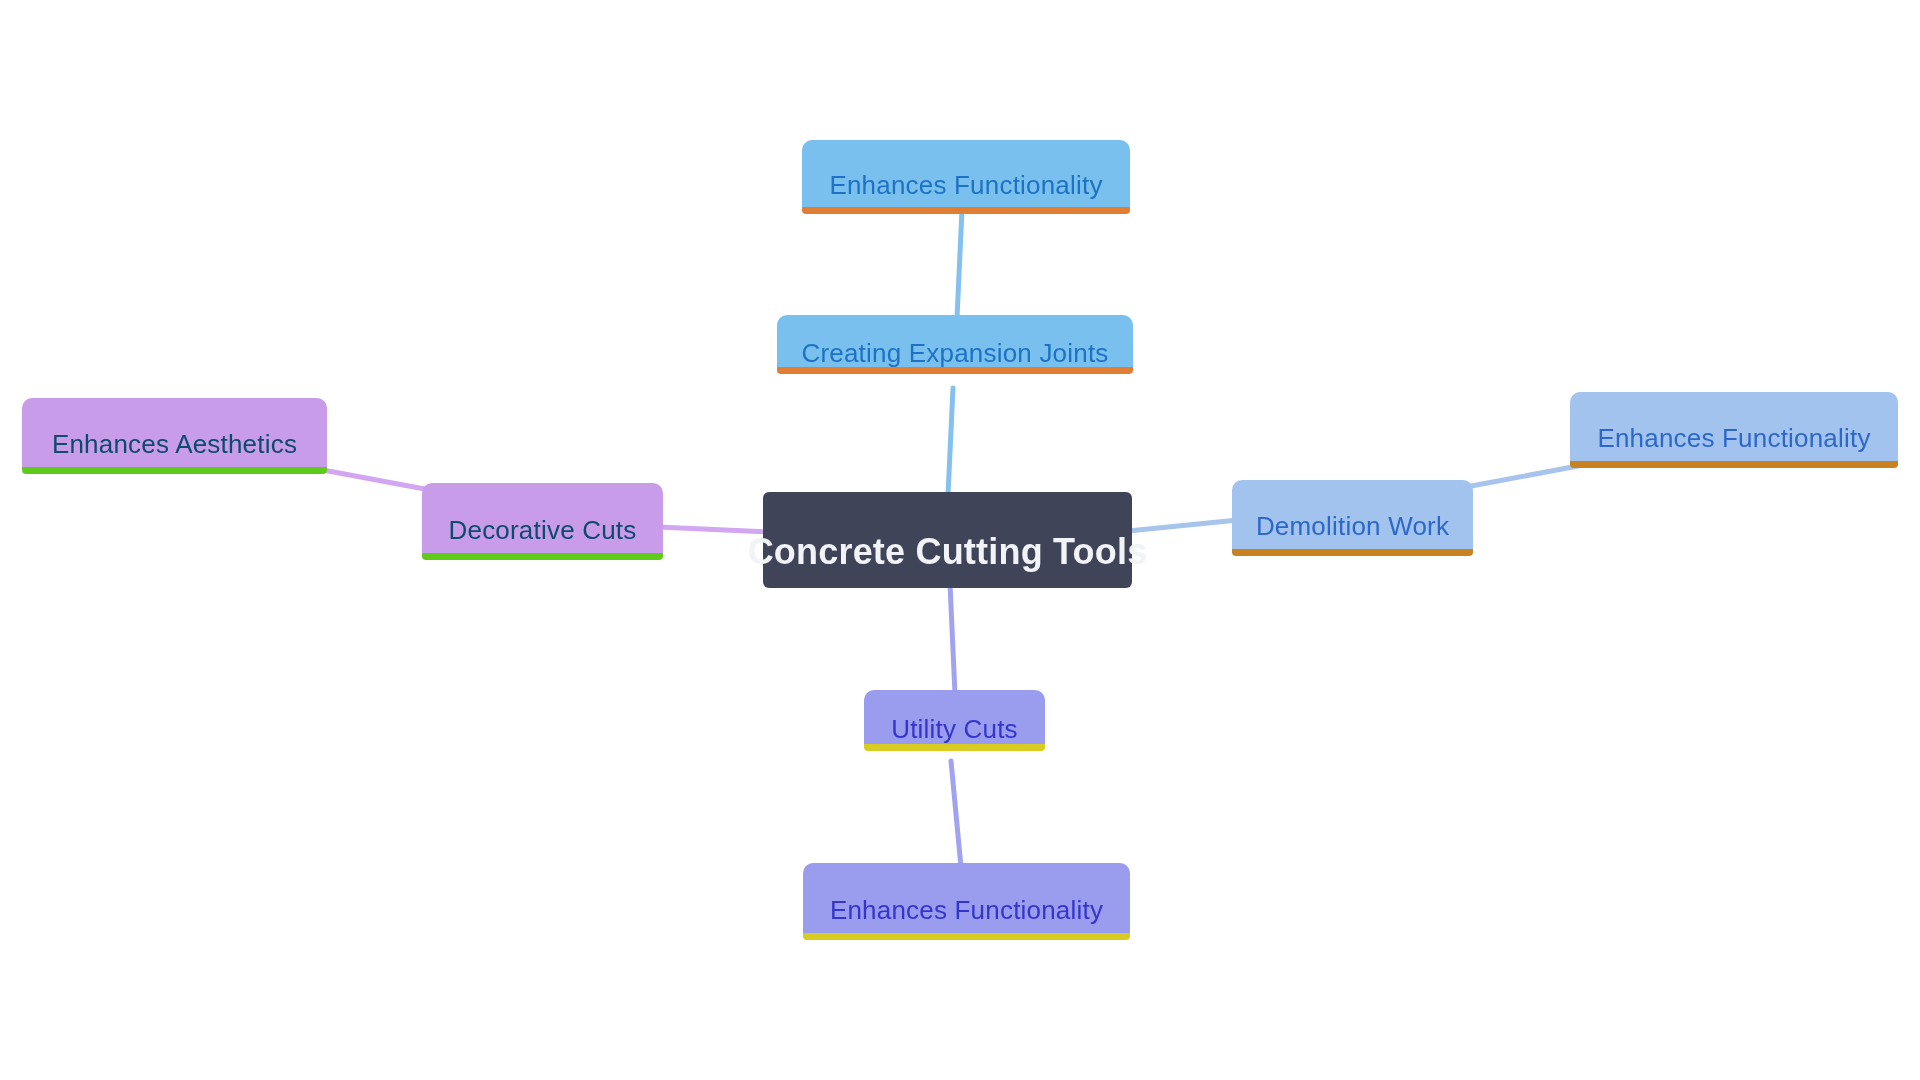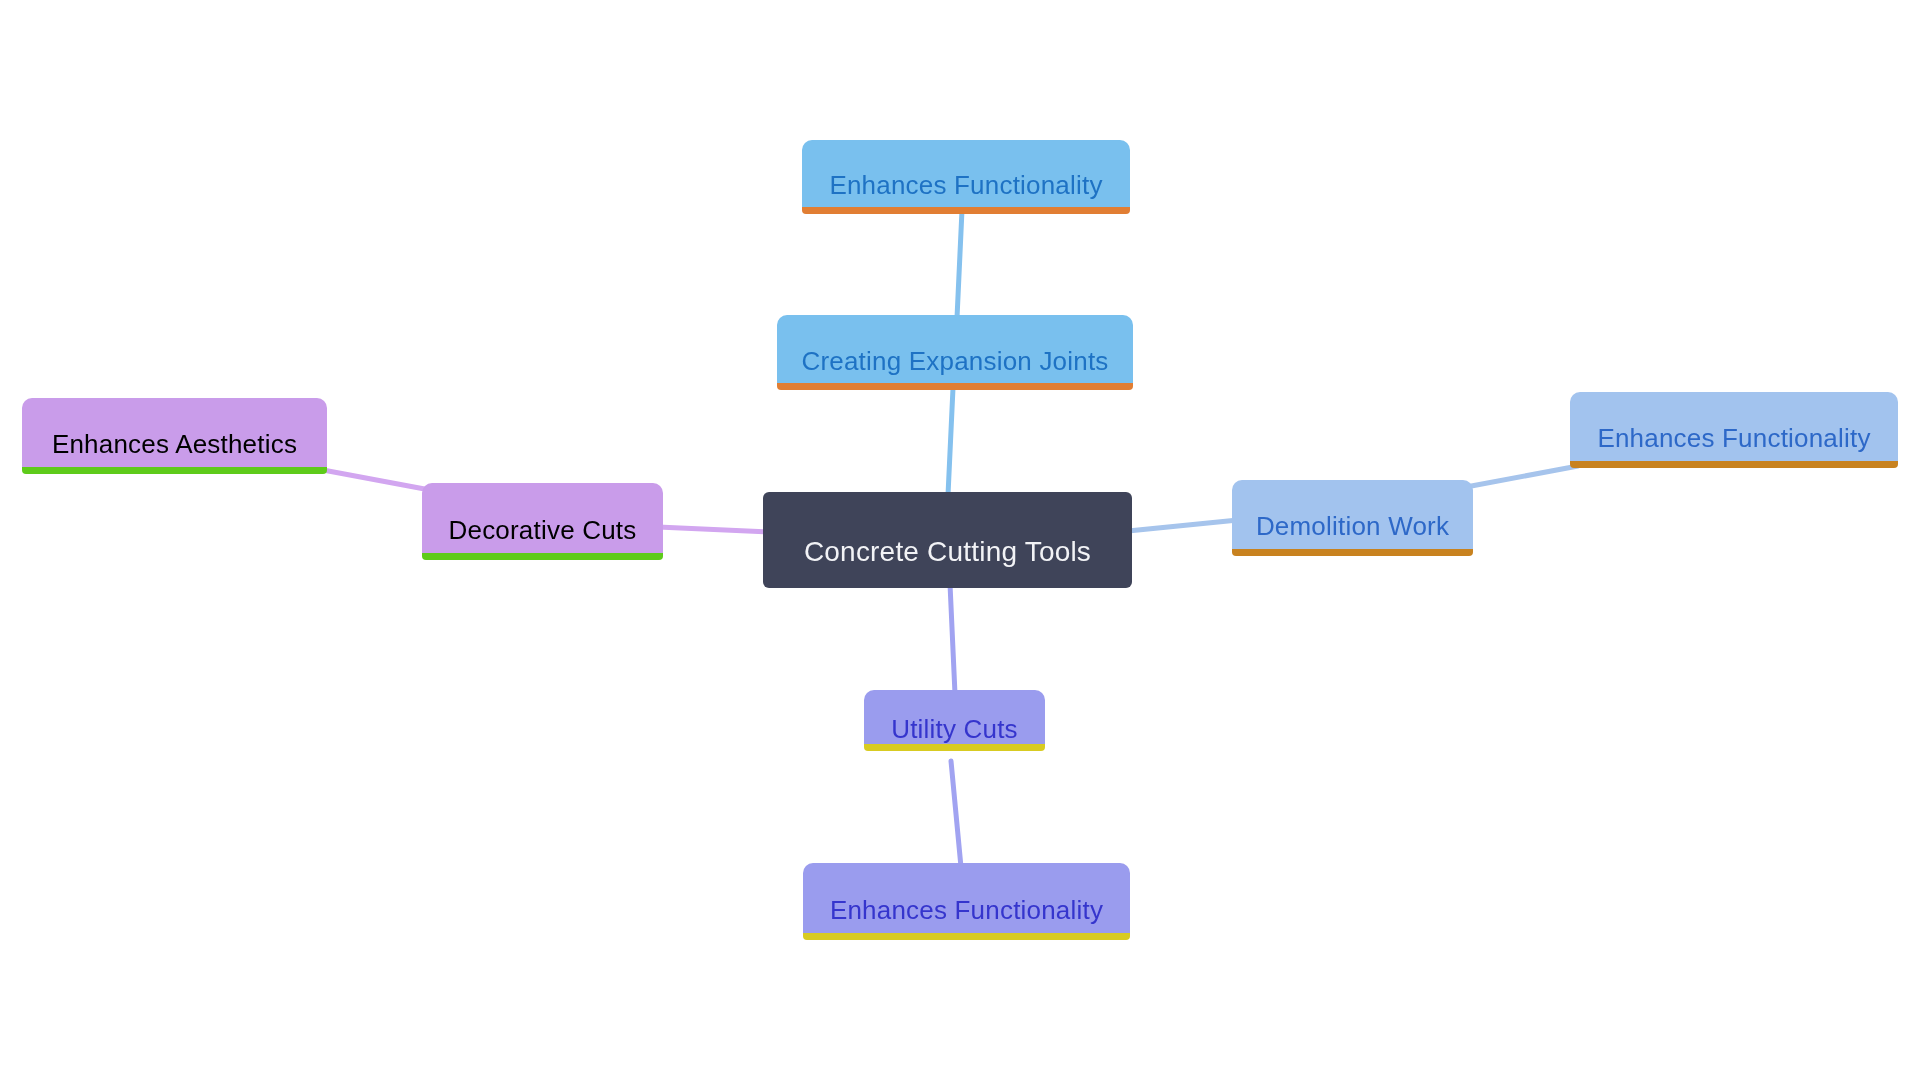--- a/index.html
+++ b/index.html
@@ -37,35 +37,36 @@
     cursor: pointer;
   }
   .node-label {
     pointer-events: none;
     margin-top: 24px;
   }
   .node-center {
     background: #3f4459;
     color: #f2f3f6;
     border-radius: 6px;
-    font-size: 28px;
+    font-size: 36px;
+    font-weight: bold;
   }
   .branch-top {
     background: #79c0ee;
     color: #1e72c4;
     border-bottom: 7px solid #e17e33;
   }
   .branch-right {
     background: #a2c3ee;
     color: #2d68c8;
     border-bottom: 7px solid #c8821f;
   }
   .branch-left {
     background: #c99cea;
-    color: #000000;
+    color: #0c4a6e;
     border-bottom: 7px solid #5ecb1a;
   }
   .branch-bottom {
     background: #9a9cee;
     color: #3535cd;
     border-bottom: 7px solid #d8cb22;
   }
 </style>
 </head>
 <body>
@@ -80,21 +81,21 @@
     <path d="M768,532 L658,527" stroke="#d2a6f0" stroke-width="5" stroke-linecap="round" fill="none"></path>
     <path d="M430,490 L323,470" stroke="#d2a6f0" stroke-width="5" stroke-linecap="round" fill="none"></path>
     <path d="M950,584 L955,694" stroke="#a1a3f1" stroke-width="5" stroke-linecap="round" fill="none"></path>
     <path d="M951,761 L961,867" stroke="#a1a3f1" stroke-width="5" stroke-linecap="round" fill="none"></path>
   </svg>
 
   <div class="node node-center" style="left:763px; top:492px; width:369px; height:96px;">
     <span class="node-label">Concrete Cutting Tools</span>
   </div>
 
-  <div class="node branch-top" style="left:777px; top:315px; width:356px; height:75px;">
+  <div class="node branch-top" style="left:777px; top:315px; width:356px; height:59px;">
     <span class="node-label">Creating Expansion Joints</span>
   </div>
   <div class="node branch-top" style="left:802px; top:140px; width:328px; height:74px;">
     <span class="node-label">Enhances Functionality</span>
   </div>
 
   <div class="node branch-right" style="left:1232px; top:480px; width:241px; height:76px;">
     <span class="node-label">Demolition Work</span>
   </div>
   <div class="node branch-right" style="left:1570px; top:392px; width:328px; height:76px;">

